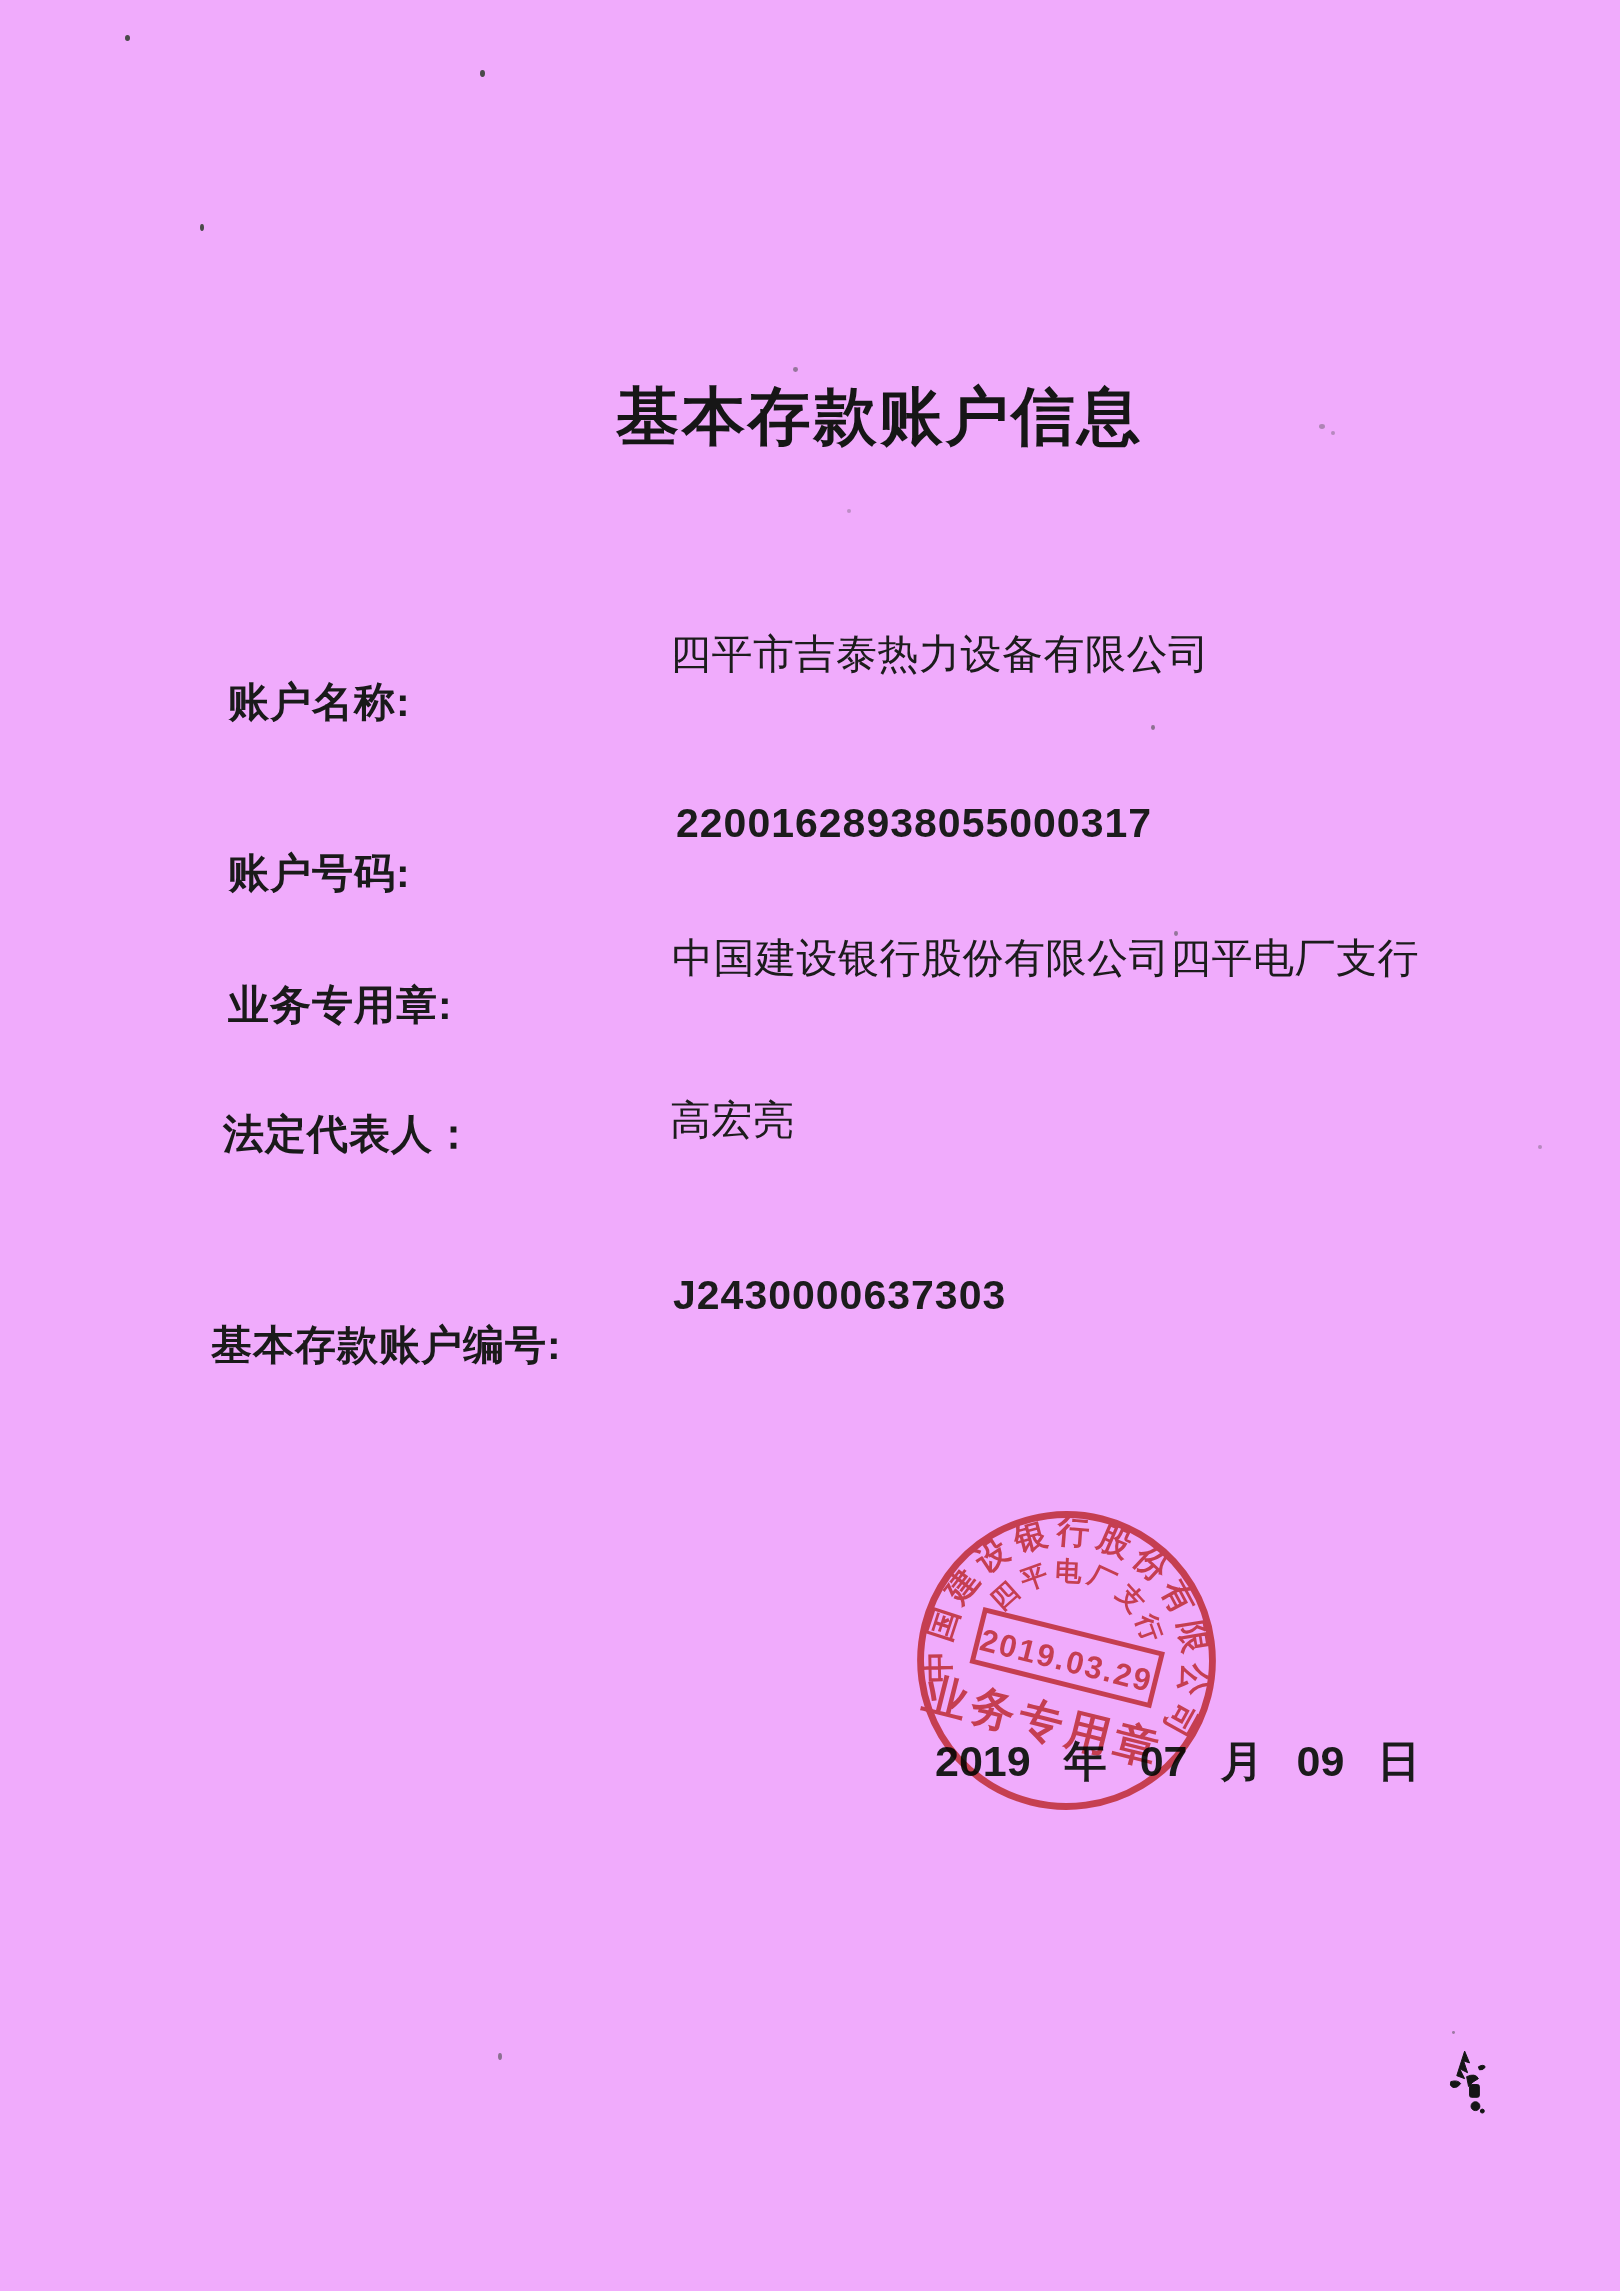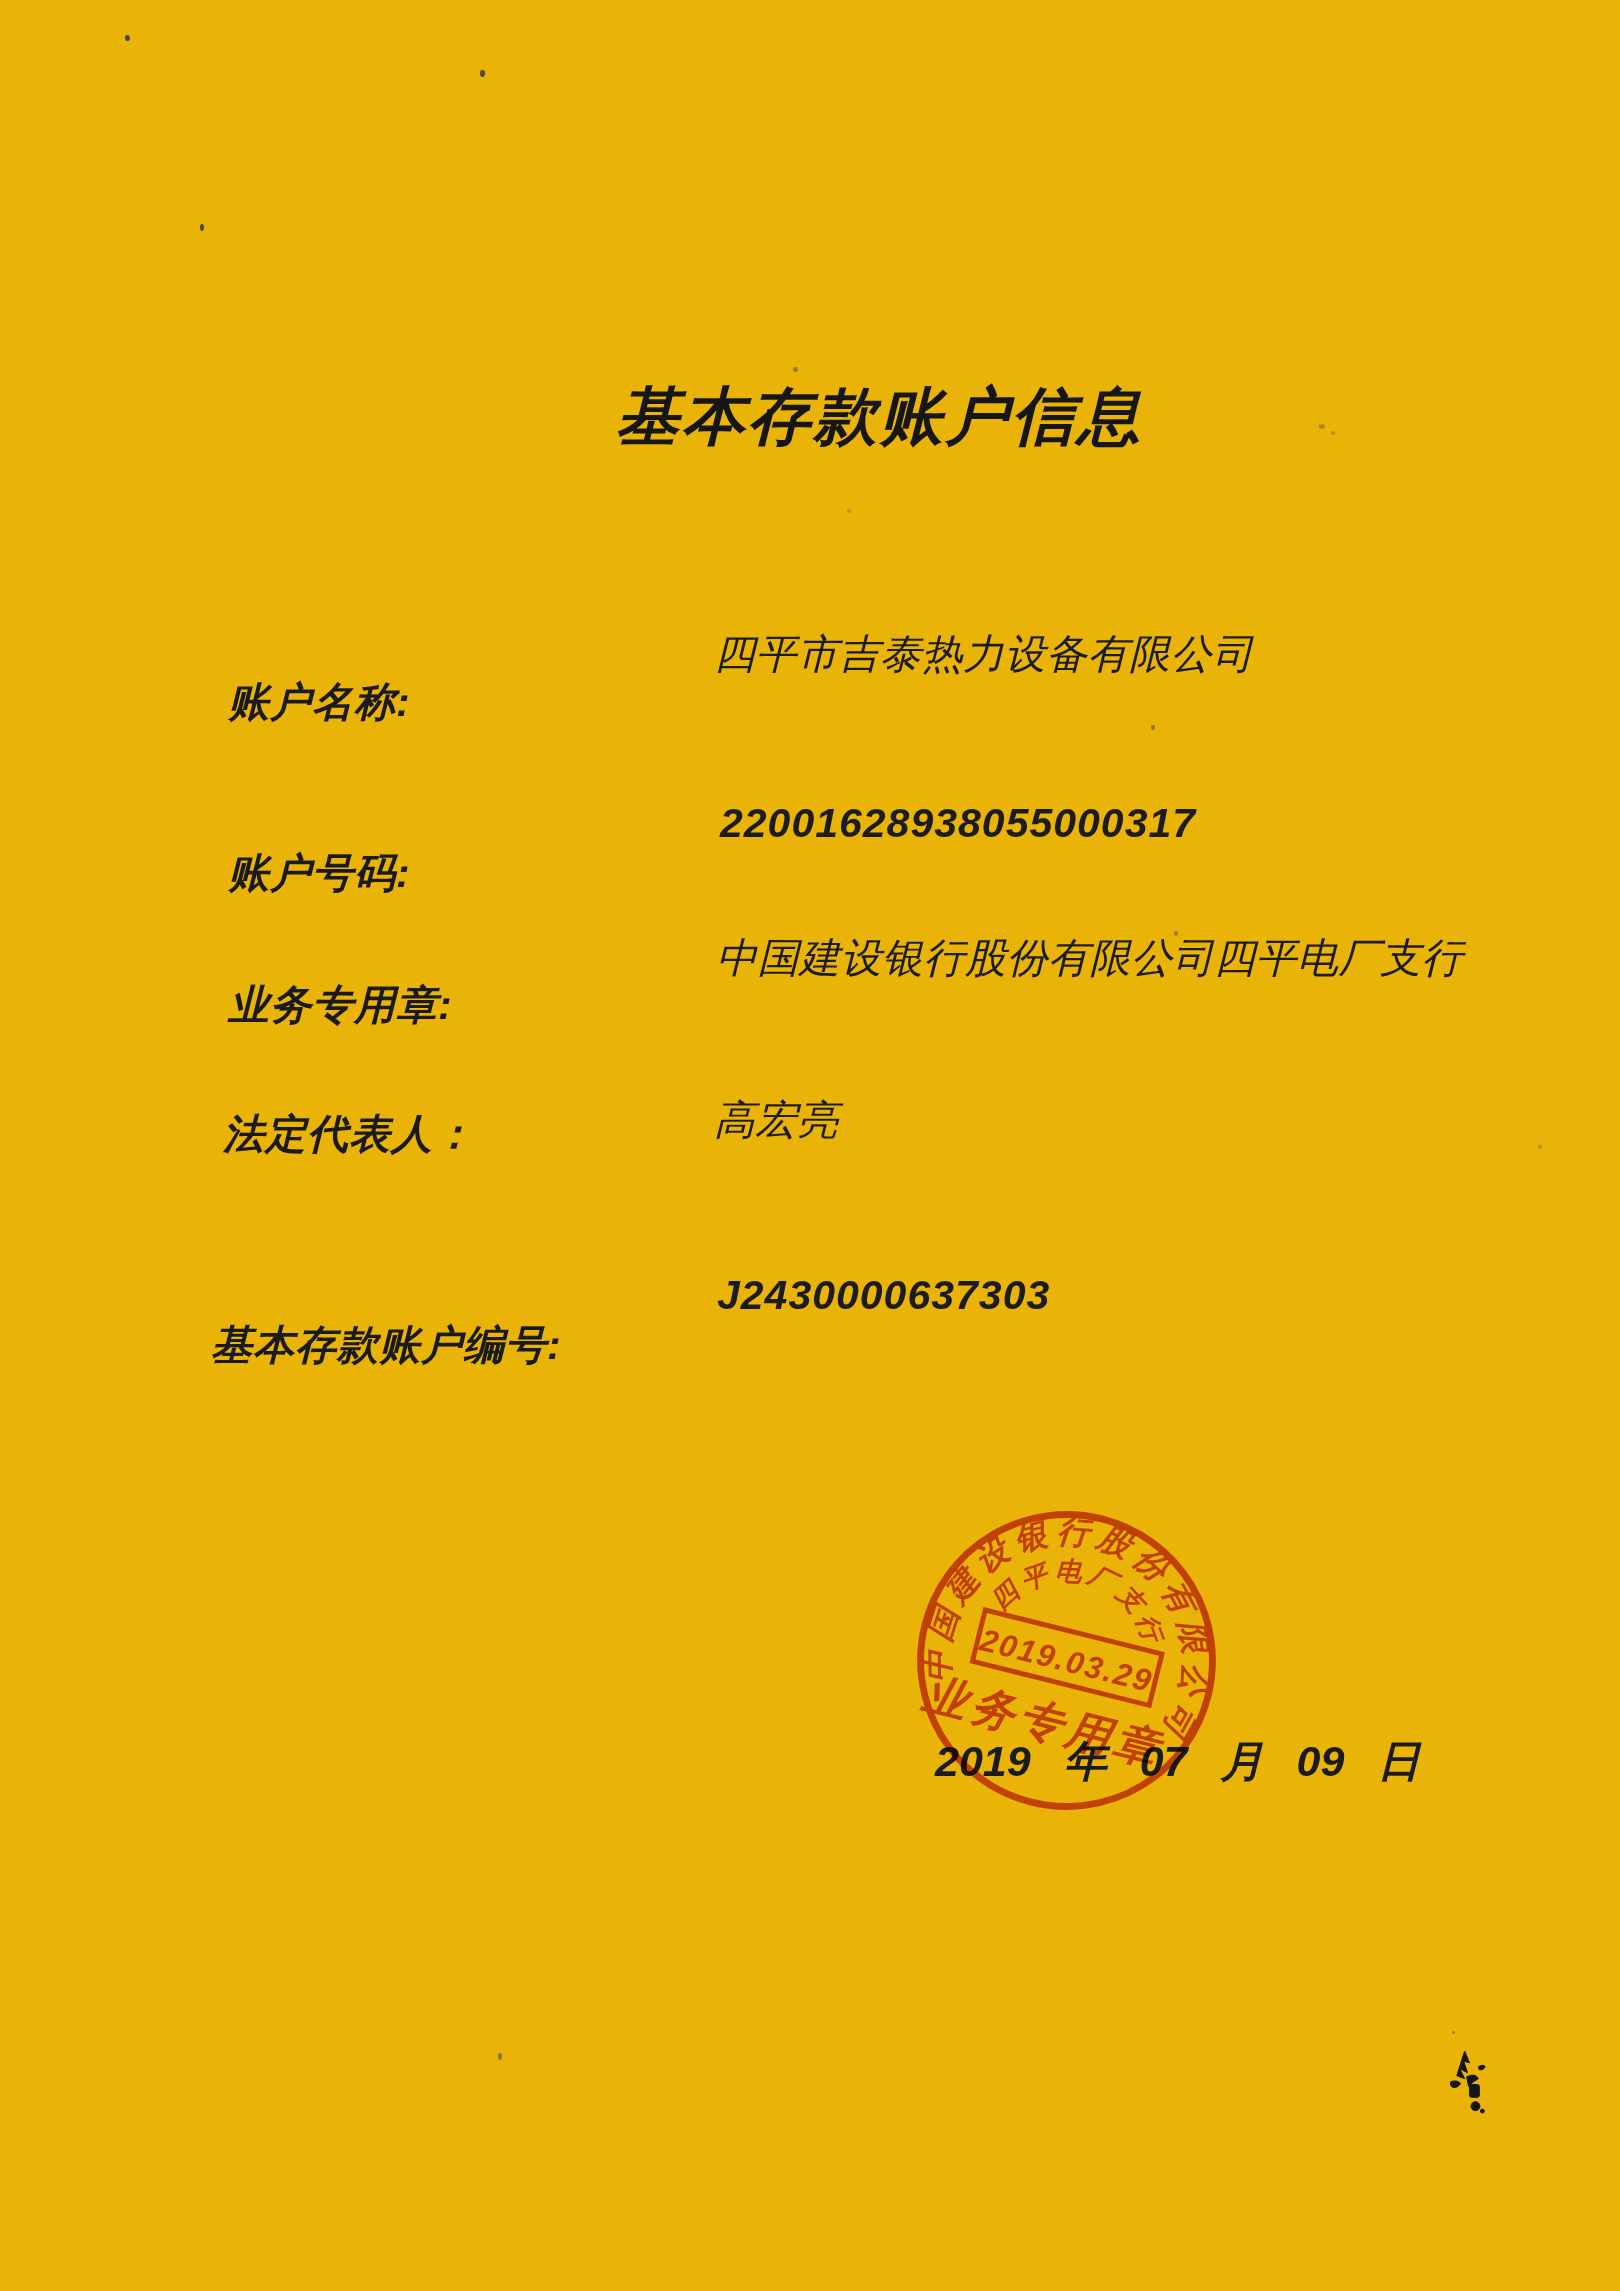--- a/index.html
+++ b/index.html
@@ -1,23 +1,22 @@
 <!DOCTYPE html>
 <html><head>
 <meta charset="utf-8">
 <style>
   html,body{margin:0;padding:0;background:#e8e8e8;}
   .page{
     position:relative;
     width:1620px;height:2292px;
-    background:#eab308;
+    background:#f0abfc;
     font-family:"Liberation Sans", sans-serif;
     color:#1e1e1e;
     overflow:hidden;
-    font-style:italic;
   }
   .abs{position:absolute;}
   .doc-title{
     font-family:"Liberation Serif", serif;
     font-weight:700;
     font-size:63px;
     letter-spacing:2.9px;
     color:#161616;
     white-space:nowrap;
   }
@@ -28,21 +27,20 @@
     white-space:nowrap;
     letter-spacing:1px;
     margin-top:44px;
   }
   .field-value{
     font-size:41px;
     font-weight:500;
     color:#1c1c1c;
     white-space:nowrap;
     letter-spacing:0.5px;
-    margin-left:44px;
   }
   .num-value{
     font-size:41px;
     font-weight:600;
     letter-spacing:1px;
   }
   .date-line{
     display:flex;
     align-items:baseline;
     gap:33px;

